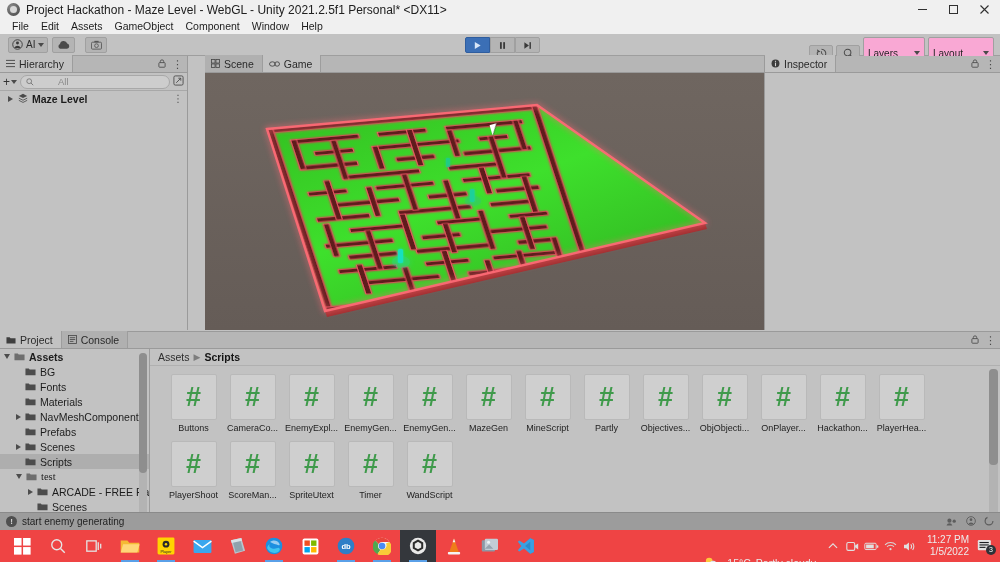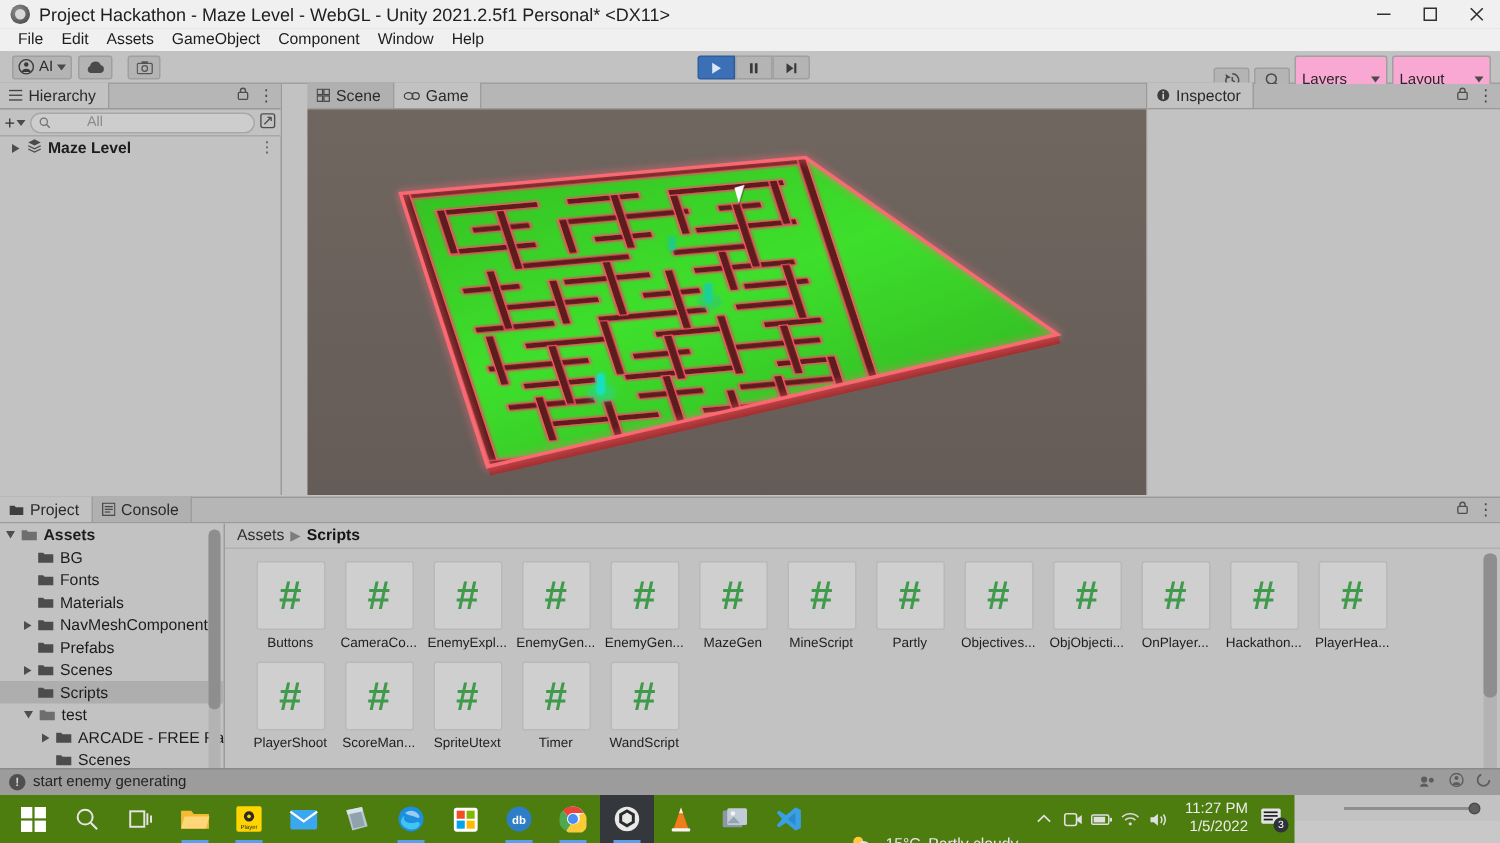--- a/index.html
+++ b/index.html
@@ -228,22 +228,22 @@
   }
   .statusbar .msg { font-size: 10px; color: #232323; }
   .status-right { position: absolute; right: 6px; display: flex; align-items: center; gap: 8px; }
   .warn-icon {
     width: 11px; height: 11px; border-radius: 50%; background: #4f4f4f; color: #d6d6d6;
     display: flex; align-items: center; justify-content: center; font-size: 8px; font-weight: bold;
   }
 
   
   .taskbar {
-    position: absolute; left: 0; top: 530px; width: 863px; height: 32px;
-    background: #4d7c0f; display: flex; align-items: center;
+    position: absolute; left: 0; top: 530px; width: 1000px; height: 32px;
+    background: #ef4444; display: flex; align-items: center;
   }
   .tb-apps { display: flex; align-items: center; height: 32px; margin-left: 4px; }
   .tapp {
     width: 36px; height: 32px; display: flex; align-items: center; justify-content: center; position: relative;
   }
   .tapp.active { background: #34373c; }
   .tapp.running:after, .tapp.active:after {
     content: ""; position: absolute; bottom: 0; left: 9px; width: 18px; height: 2px; background: #5aa0e8;
   }
   .tray { position: absolute; right: 0; height: 32px; display: flex; align-items: center; gap: 0; }
@@ -774,21 +774,21 @@
               </div>
               <div class="tree-row selected" style="padding-left: 16px;">
                 <span class="tw none" style="width: 5px; height: 7px;"></span>
                 <span style="display: flex;">
                   <svg width="11" height="9" viewBox="0 0 12 9">
                     <path d="M0.5 1.2h3.6l1 1.2h6.4v6.1H0.5z" fill="#4c4c4c"></path>
                   </svg>
                 </span>
                 <span>Scripts</span>
               </div>
-              <div class="tree-row" style="padding-left: 16px;">
+              <div class="tree-row" style="padding-left: 16px; font-family: Liberation Serif, serif;">
                 <span class="tw open"></span>
                 <span style="display: flex;">
                   <svg width="11" height="9" viewBox="0 0 12 9">
                     <path d="M0.5 1.2h3.6l1 1.2h6.4v6.1H0.5z" fill="#6e6e6e"></path>
                   </svg>
                 </span>
                 <span>test</span>
               </div>
               <div class="tree-row" style="padding-left: 28px;">
                 <span class="tw "></span>

